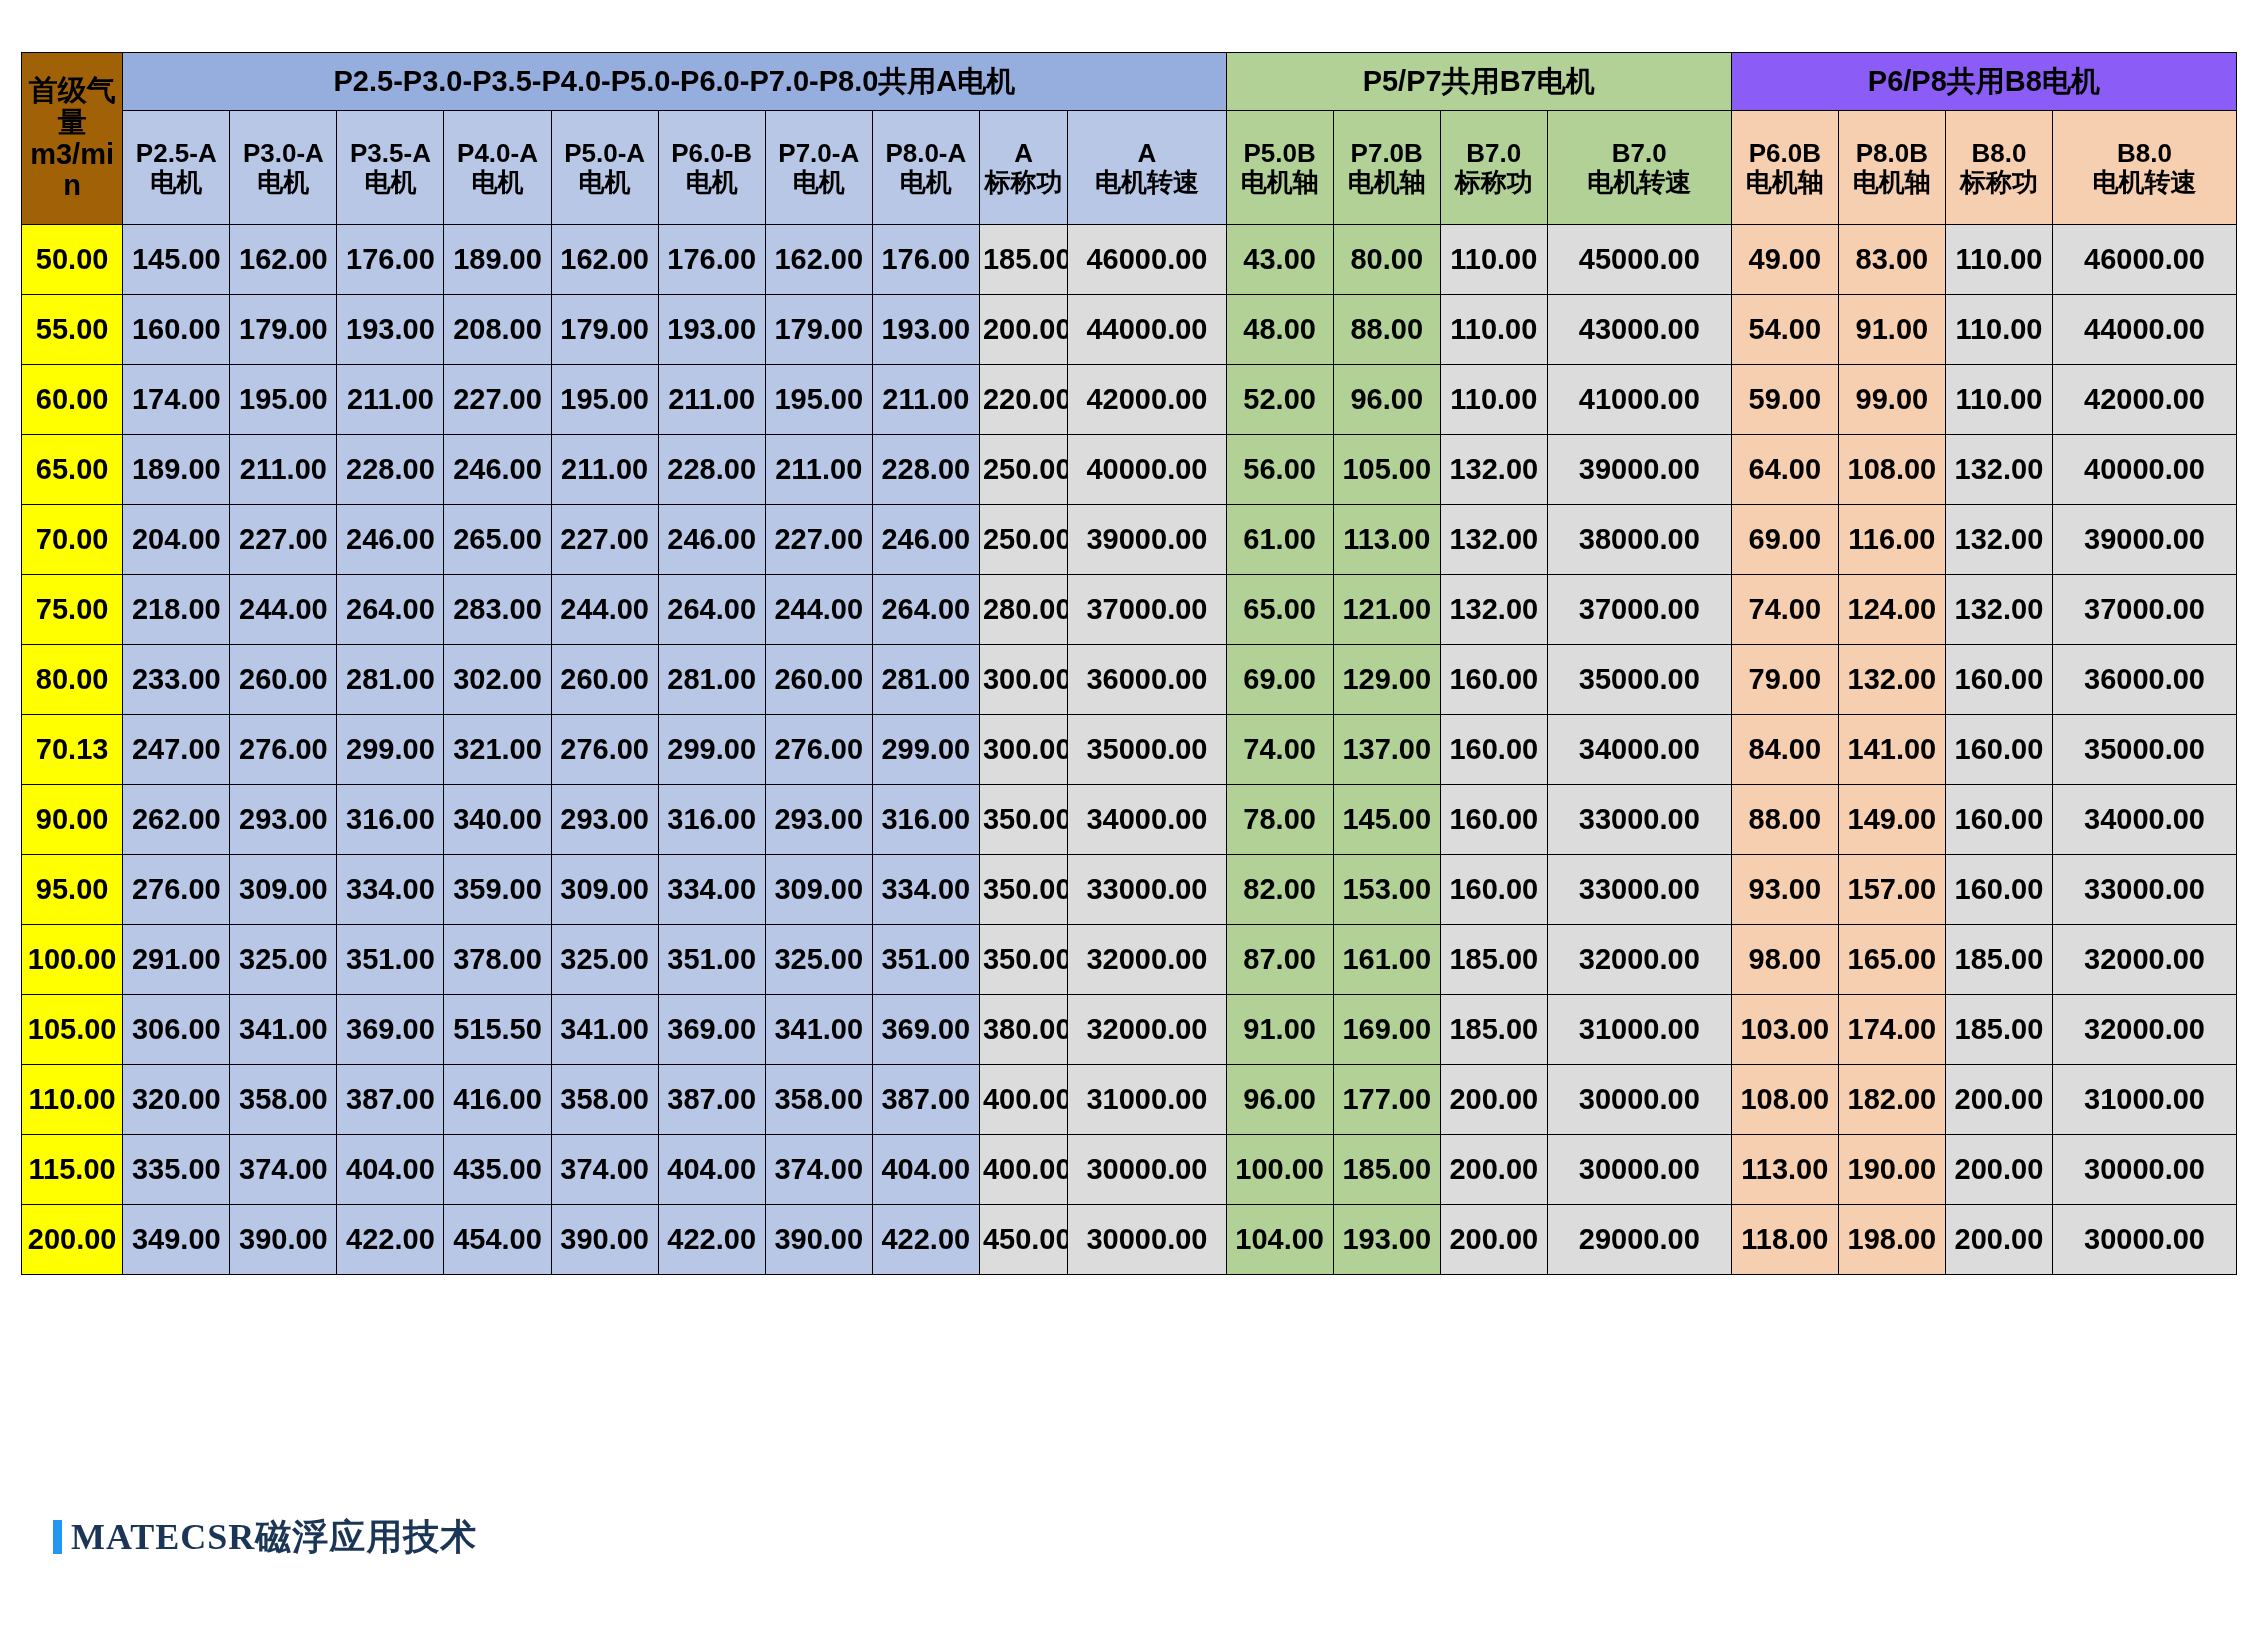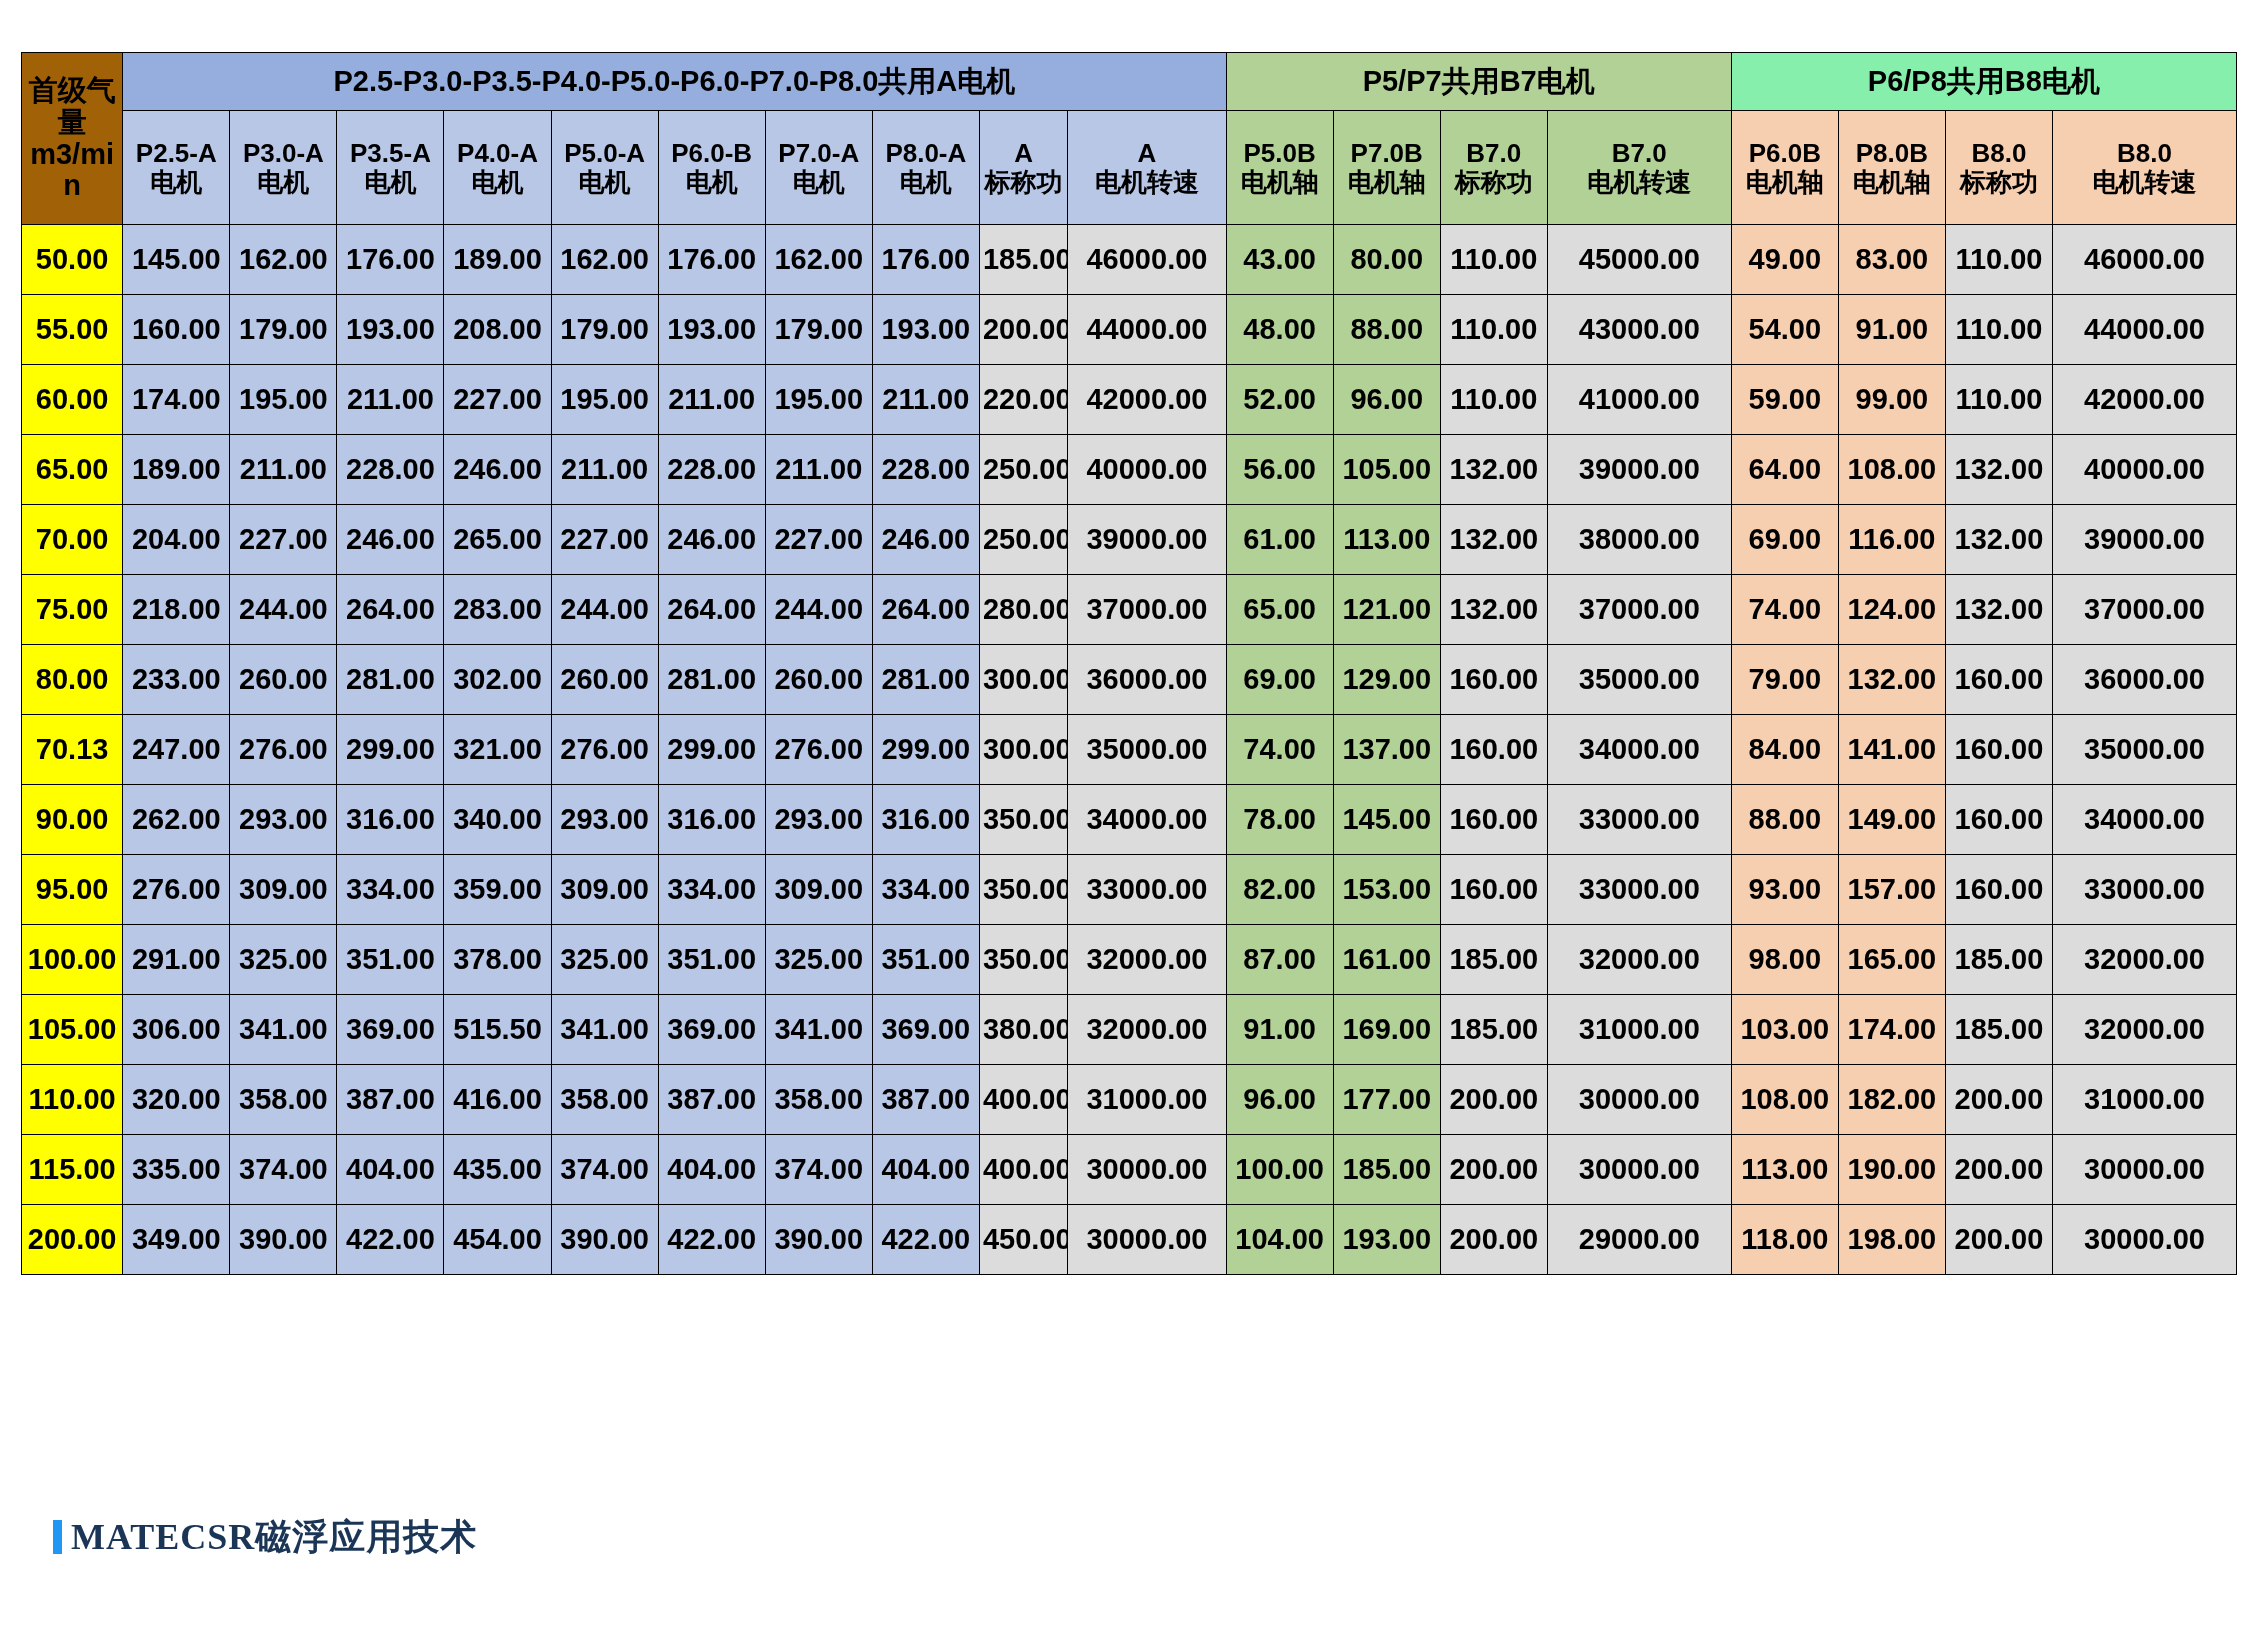--- a/index.html
+++ b/index.html
@@ -37,21 +37,21 @@
     overflow: hidden;
   }
   
   tr.group-row th {
     height: 57px;
     font-size: 29px;
     letter-spacing: 0px;
   }
   th.g-blue  { background: #95aedd; }
   th.g-green { background: #b1d196; }
-  th.g-orange{ background: #86efac; }
+  th.g-orange{ background: #8b5cf6; }
   th.corner-red {
     background: #a16207;
     font-size: 24px;
     padding: 0 2px;
     word-break: break-all;
     line-height: 1.16;
   }
   
   tr.sub-row th {
     height: 81px;

